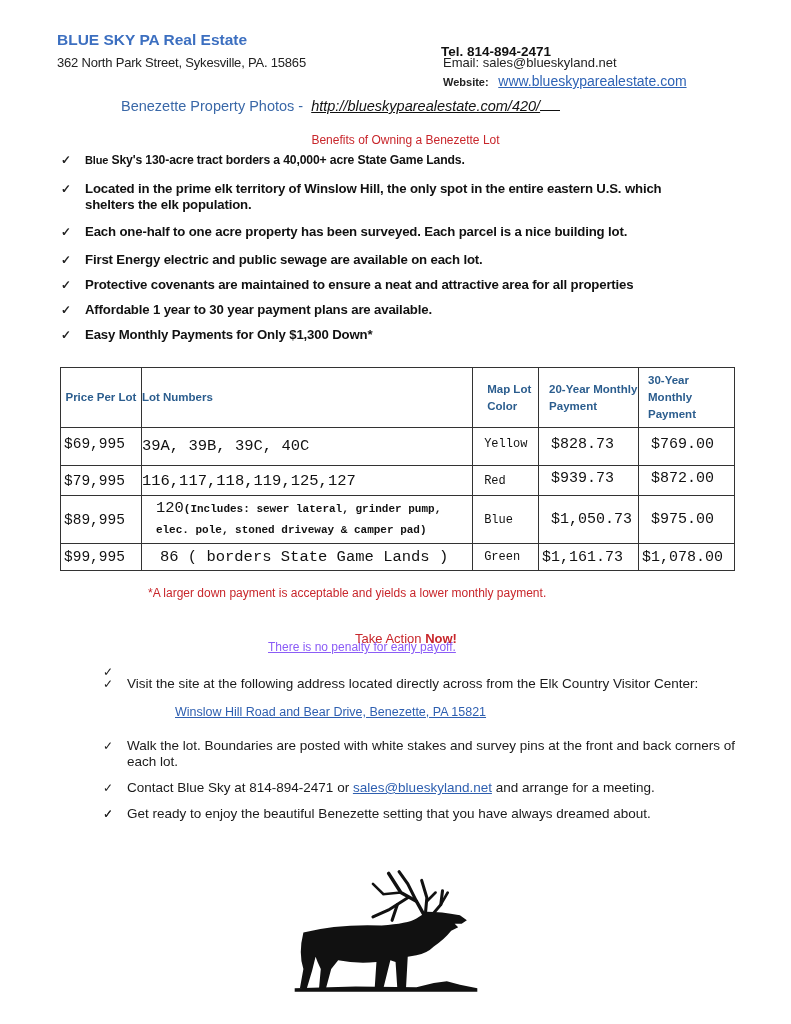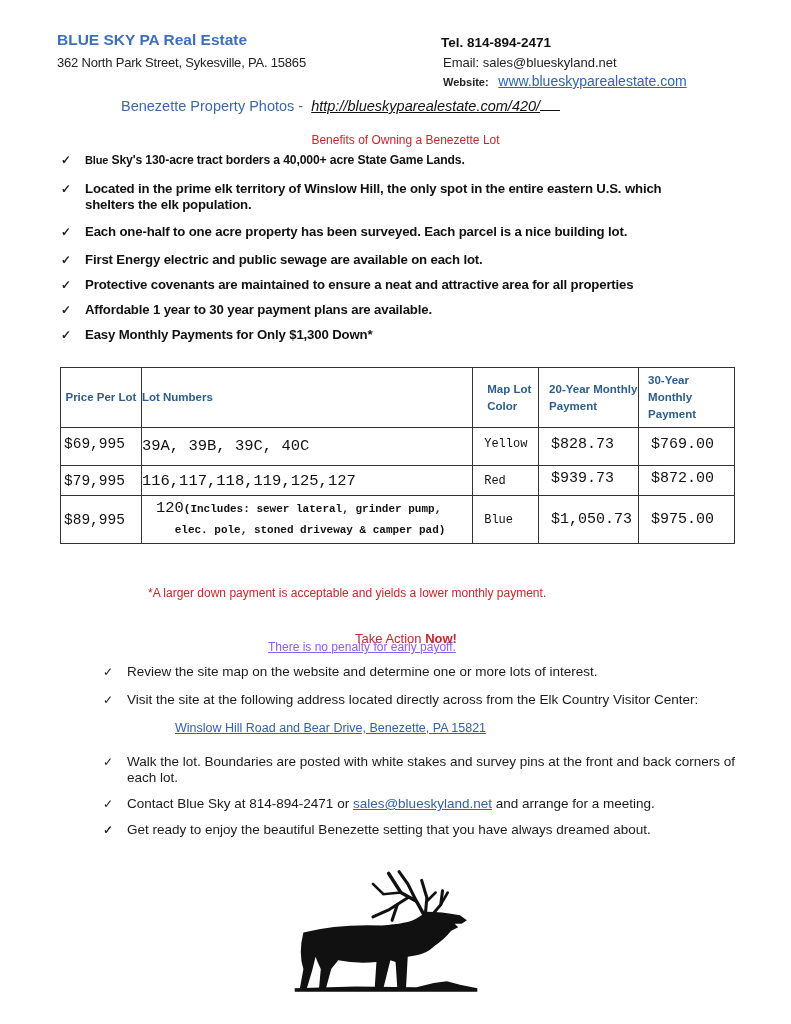--- a/index.html
+++ b/index.html
@@ -1,21 +1,21 @@
 <!DOCTYPE html>
 <html><head>
 <meta charset="utf-8">
 <style>
   * { box-sizing: border-box; margin: 0; padding: 0; }
   html, body { width: 791px; height: 1024px; background: #ffffff; overflow: hidden; }
   body { position: relative; font-family: "Liberation Sans", sans-serif; color: #111; }
   .abs { position: absolute; }
   .company { left: 57px; top: 31px; font-size: 15.5px; font-weight: bold; color: #3c6fc0; }
   .address { left: 57px; top: 55px; font-size: 13px; color: #222; letter-spacing: -0.2px; }
-  .tel { left: 441px; top: 35px; font-size: 13.5px; font-weight: bold; color: #111; }
+  .tel { left: 441px; top: 44px; font-size: 13.5px; font-weight: bold; color: #111; }
   .email { left: 443px; top: 55px; font-size: 13px; color: #222; }
   .website { left: 443px; top: 73px; font-size: 13px; color: #222; }
   .website .lbl { font-weight: bold; font-size: 11px; margin-right: 6px; }
   .website a { color: #2e63b5; text-decoration: underline; font-size: 14px; }
   .photos { left: 121px; top: 98px; font-size: 14.5px; color: #3a68a8; }
   .photos a { color: #111; font-style: italic; text-decoration: underline; margin-left: 4px; }
   .photos .trail { display: inline-block; width: 20px; border-bottom: 1px solid #111; height: 13px; vertical-align: baseline; }
   .benefits-title { left: 0; width: 791px; text-align: center; top: 133px; font-size: 12px; color: #c8262b; padding-left: 20px; }
   .check-list { list-style: none; }
   .check-list li { position: relative; }
@@ -39,21 +39,21 @@
   td.lots { font-size: 15.5px; }
   td.color { font-size: 12px; padding-left: 11px; }
   td.pay { font-size: 15px; padding-left: 12px; }
   tr.r0 td { height: 38px; vertical-align: top; padding-top: 8px; margin-left: 32px; }
   tr.r0 td.lots, tr.r0 td.color { vertical-align: top; padding-top: 9px; }
   tr.r1 td { height: 30px; vertical-align: middle; }
   tr.r1 td.pay { vertical-align: top; padding-top: 4px; }
   tr.r2 td { height: 48px; }
   tr.r2 td.lots { text-align: left; padding-left: 14px; font-size: 15.5px; line-height: 21px; }
   tr.r2 td.lots .inc { font-size: 11px; font-weight: bold; }
-  tr.r2 td.lots .inc2 { display: block; text-align: center; font-size: 11px; font-weight: bold; padding-right: 8px; }
+  tr.r2 td.lots .inc2 { display: block; text-align: left; font-size: 11px; font-weight: bold; padding-right: 8px; }
   tr.r3 td { height: 27px; }
   tr.r3 td.lots { text-align: left; padding-left: 18px; }
   td.pay.tight { padding-left: 3px; }
   .note1 { left: 148px; top: 586px; font-size: 12px; color: #c8262b; }
   .note2 { left: 268px; top: 640px; font-size: 12px; color: #8b5cf6; text-decoration: underline; }
   .action { left: 0; width: 790px; text-align: center; top: 631px; font-size: 13px; color: #c8262b; padding-left: 22px; }
   .action b { font-weight: bold; }
   .steps { left: 103px; top: 664px; width: 640px; }
   .steps li { padding-left: 24px; font-size: 13.5px; color: #1a1a1a; line-height: 16px; }
   .steps li.s0 { margin-bottom: 12px; }
@@ -141,34 +141,40 @@
   <tr class="r2">
     <td class="price">$89,995</td>
     <td class="lots">
       <span>120</span><span class="inc">(Includes: sewer lateral, grinder pump,</span>
       <span class="inc2">elec. pole, stoned driveway &amp; camper pad)</span>
     </td>
     <td class="color">Blue</td>
     <td class="pay">$1,050.73</td>
     <td class="pay">$975.00</td>
   </tr>
+  <tr class="r3">
+    <td class="price">$99,995</td>
+    <td class="lots">86 ( borders State Game Lands )</td>
+    <td class="color">Green</td>
+    <td class="pay tight">$1,161.73</td>
+    <td class="pay tight">$1,078.00</td>
+  </tr>
 </tbody>
   </table>
 
 <div class="abs note1">*A larger down payment is acceptable and yields a lower monthly payment.</div>
 <div class="abs note2">There is no penalty for early payoff.</div>
 
 <div class="abs action">
   <span>Take Action </span><b>Now!</b>
 </div>
 
 <ul class="abs check-list steps">
   <li class="s0">
     <span class="check">✓</span>
-    <span>Review the  site map on the website and determine one or more lots of interest.</span>
   </li>
   <li class="s1">
     <span class="check">✓</span>
     <span>Visit the site at the following address located directly across from the Elk Country Visitor Center:</span>
     <a class="addr-link">Winslow Hill Road and Bear Drive, Benezette, PA 15821</a>
   </li>
   <li class="s2">
     <span class="check">✓</span>
     <span>Walk the lot. Boundaries are posted with white stakes and survey pins at the front and back corners of each lot.</span>
   </li>

